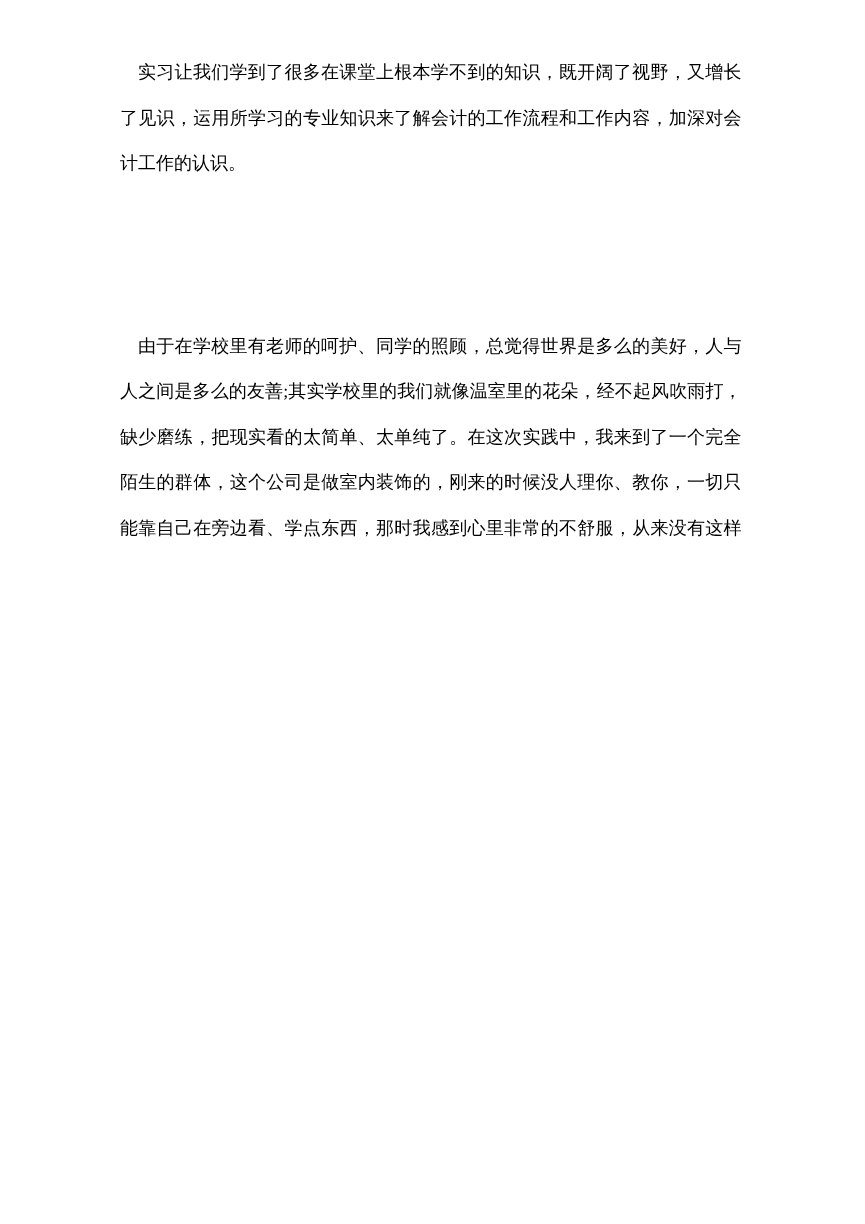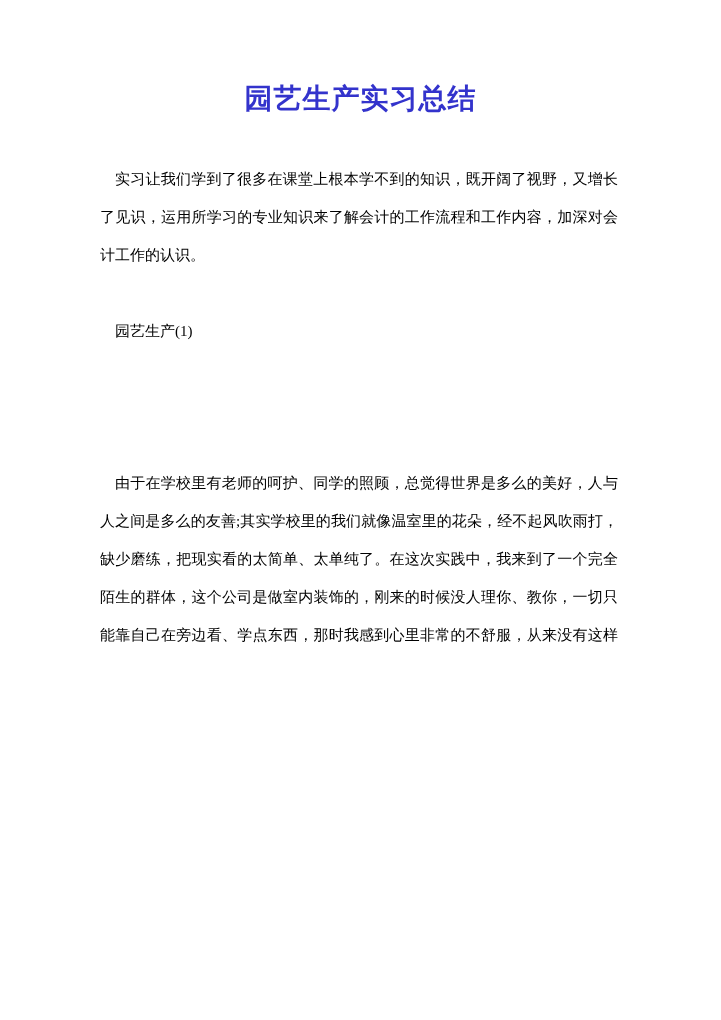--- a/index.html
+++ b/index.html
@@ -45,22 +45,20 @@
   .para.clamp {
     max-height: 190px; 
     overflow: hidden;
   }
 </style>
 </head>
 <body>
 
 <div class="page">
 
-  <h1 class="doc-title">园艺生产实习总结</h1>
 
   <p class="para first">实习让我们学到了很多在课堂上根本学不到的知识，既开阔了视野，又增长了见识，运用所学习的专业知识来了解会计的工作流程和工作内容，加深对会计工作的认识。</p>
 
-  <p class="para">园艺生产(1)</p>
 
 
   <p class="para gap-large clamp">由于在学校里有老师的呵护、同学的照顾，总觉得世界是多么的美好，人与人之间是多么的友善;其实学校里的我们就像温室里的花朵，经不起风吹雨打，缺少磨练，把现实看的太简单、太单纯了。在这次实践中，我来到了一个完全陌生的群体，这个公司是做室内装饰的，刚来的时候没人理你、教你，一切只能靠自己在旁边看、学点东西，那时我感到心里非常的不舒服，从来没有这样被别人冷</p>
 
 </div>
 
 </body></html>

